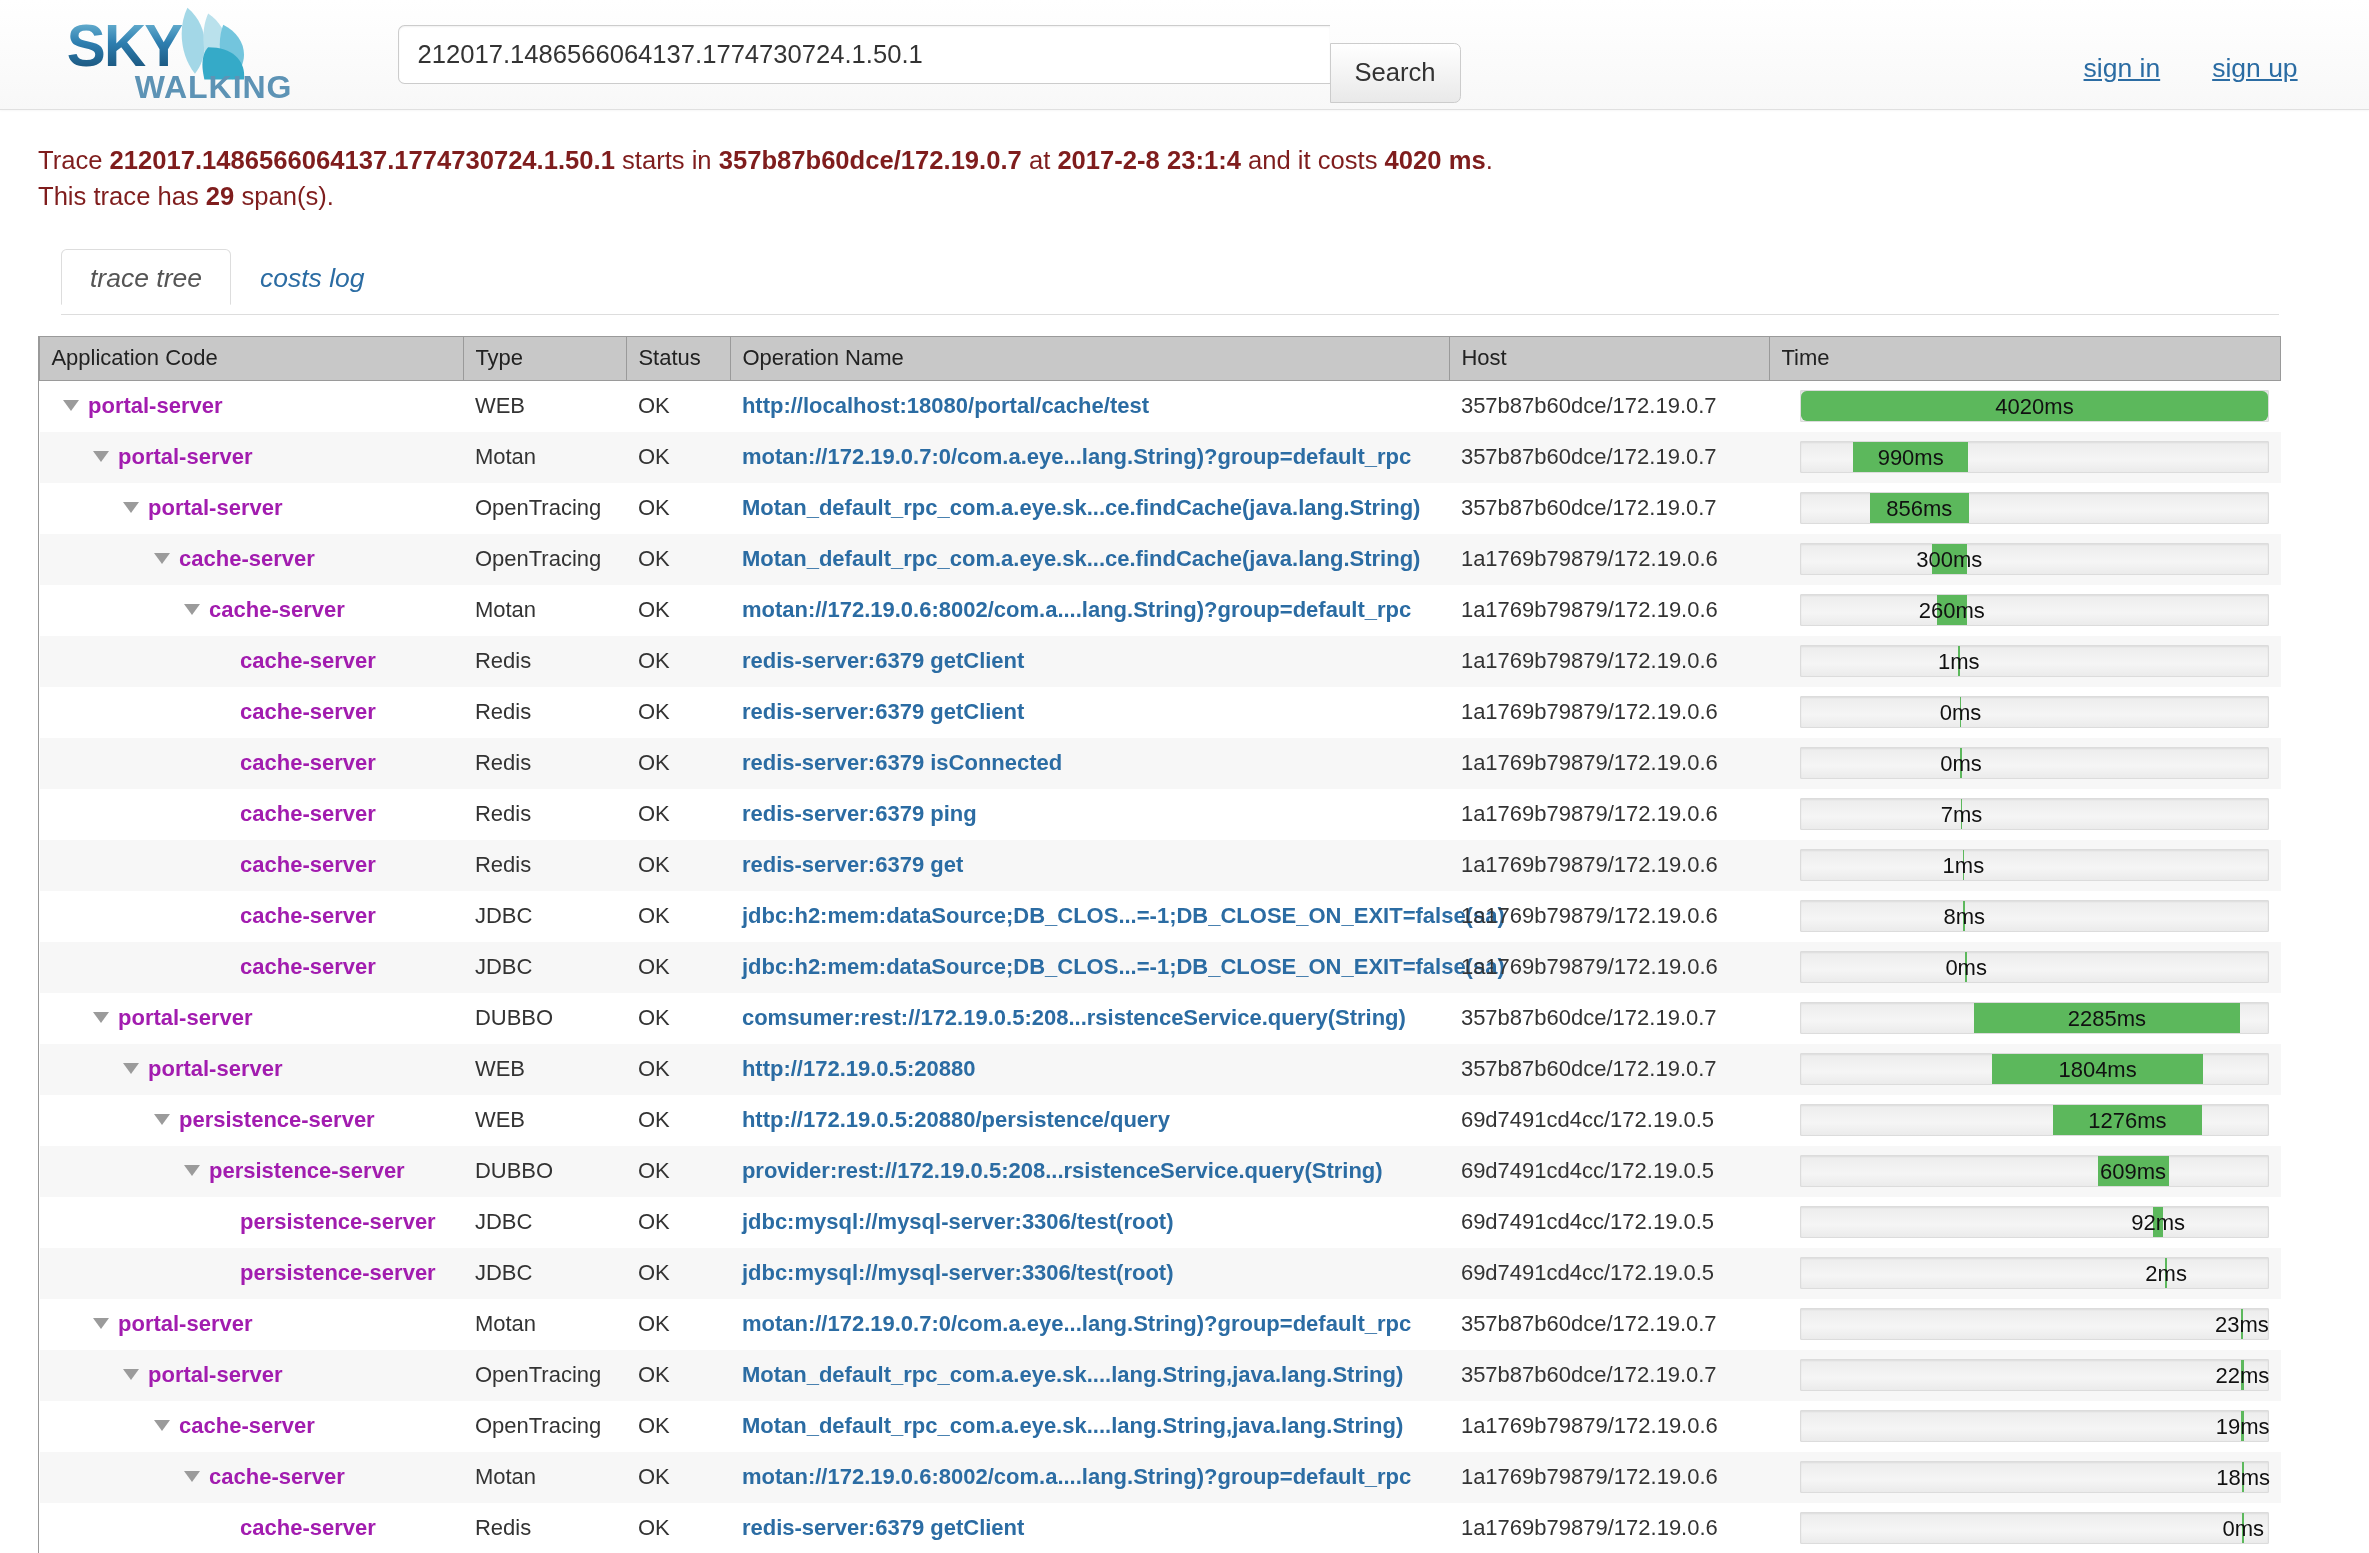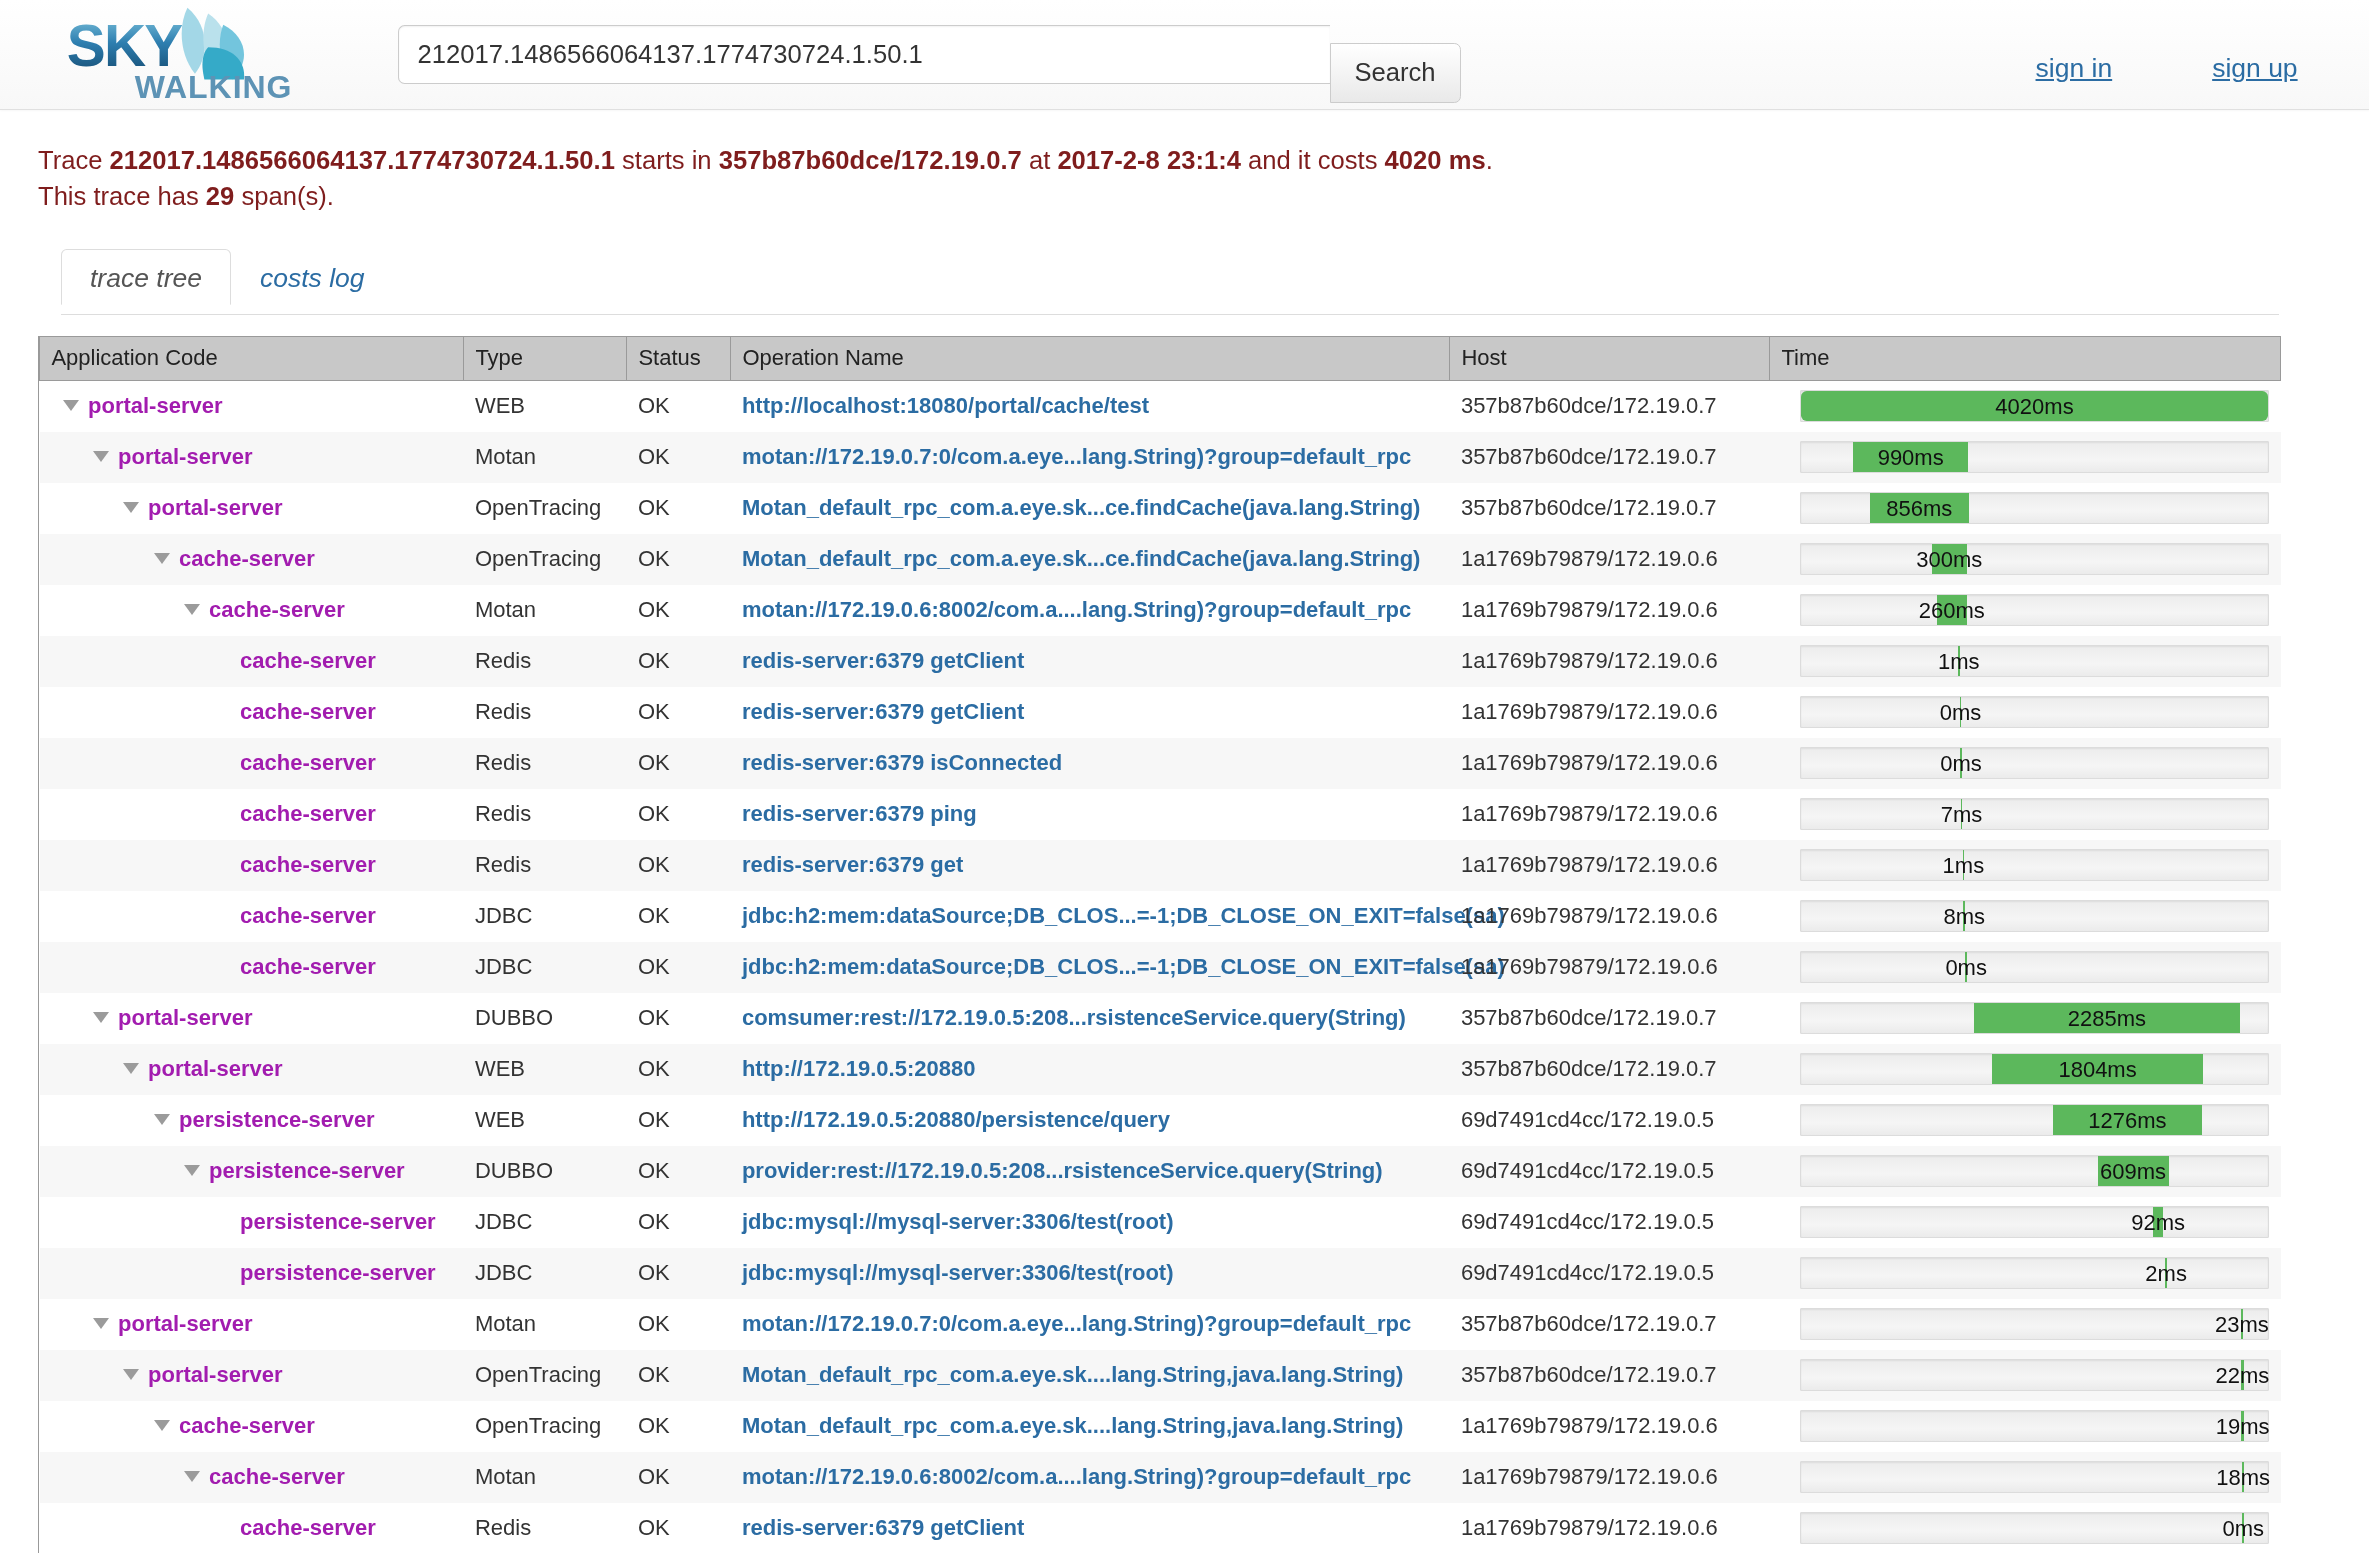--- a/index.html
+++ b/index.html
@@ -53,21 +53,21 @@
     border-radius: 0 6.6px 6.6px 0;
     background: linear-gradient(to bottom, #ffffff 0%, #e9e9e9 100%);
     cursor: pointer;
     padding: 0 21px;
     margin-top: 36px;
   }
 
   .auth-links {
     margin-left: auto;
     display: flex;
-    gap: 100px;
+    gap: 52px;
     padding-right: 11.4px;
     margin-top: 28px;
   }
   .auth-links a {
     font-size: 26.5px;
     color: #2b6ca3;
     text-decoration: underline;
     cursor: pointer;
   }
 

